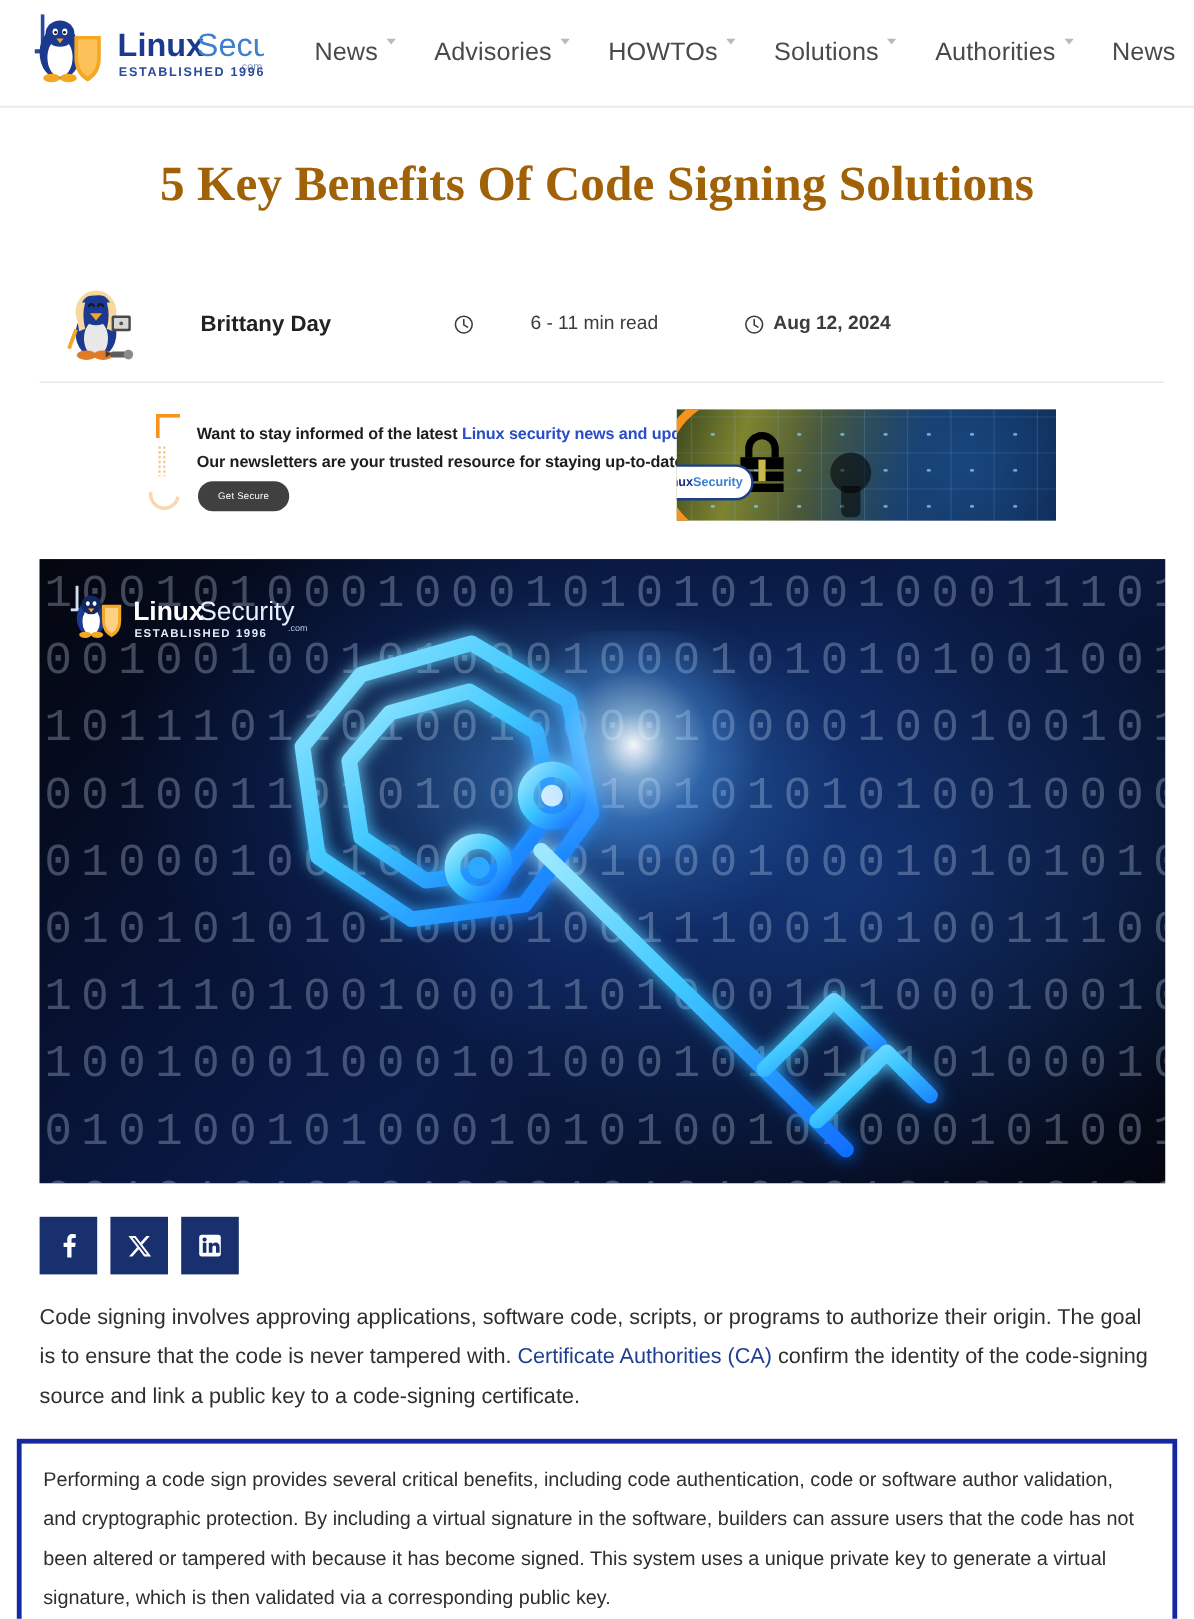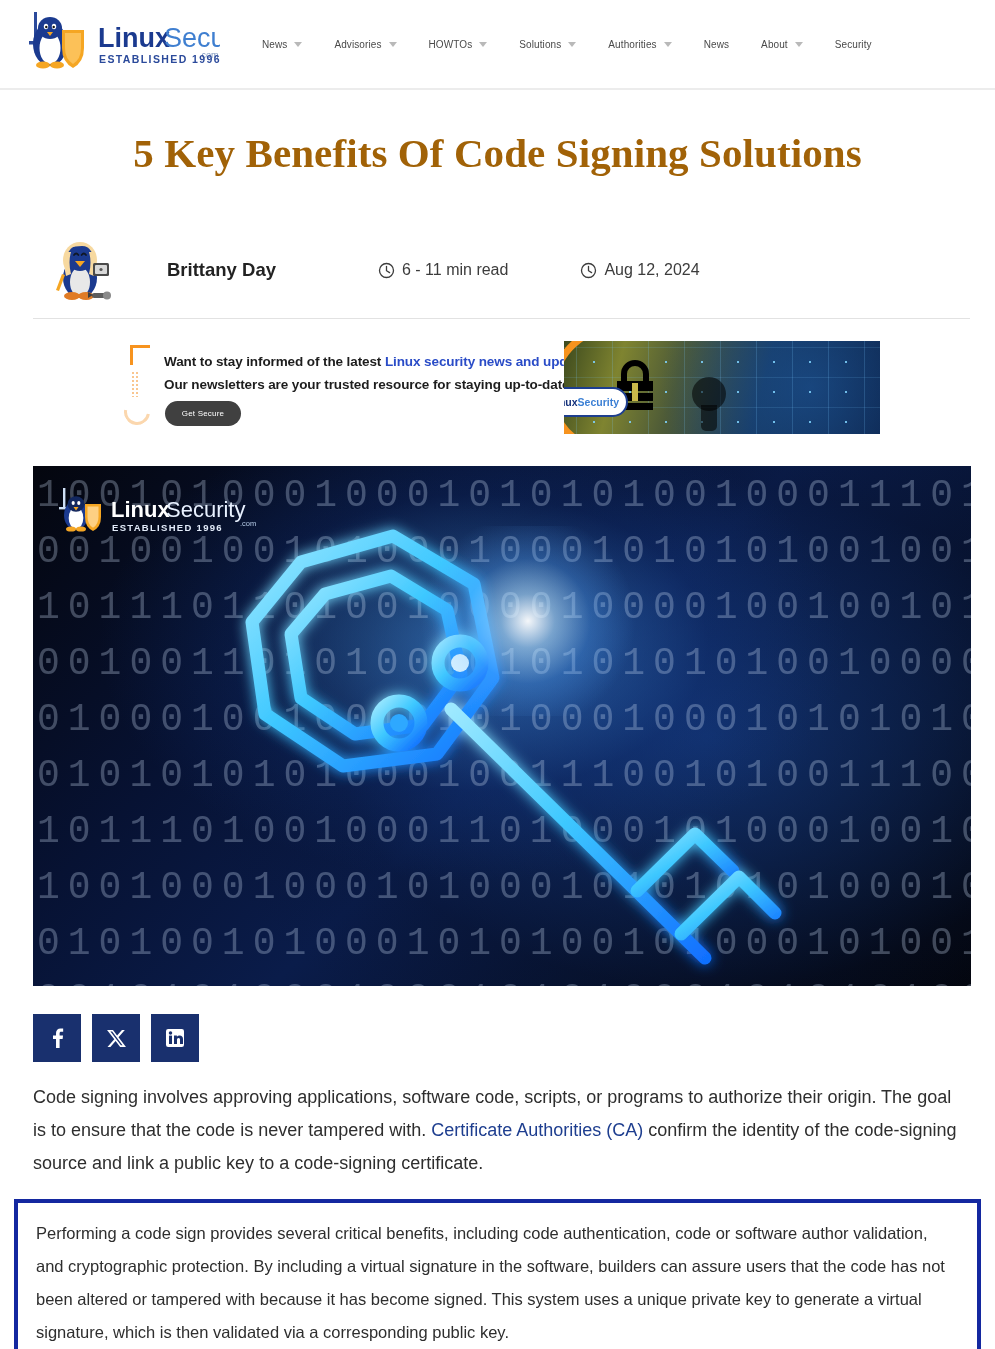--- a/index.html
+++ b/index.html
@@ -34,22 +34,21 @@
   .main-nav {
     display: flex;
     align-items: center;
     margin-left: 42px;
     flex: 1 1 auto;
     overflow: hidden;
     white-space: nowrap;
   }
   .nav-item {
     display: inline-flex;
-    align-items: center;
-    font-size: 10px;
+    font-size: 21px;
     color: #4a4a4a;
     padding: 0 0;
     margin-right: 32px;
     cursor: pointer;
     letter-spacing: .1px;
   }
   .nav-item:last-child { margin-right: 0; }
   .nav-label { display:inline-block; }
   .caret {
     display: inline-block;
@@ -88,22 +87,22 @@
     margin-left: 51px;
     flex: 0 0 auto;
   }
   .meta-item {
     display: flex;
     align-items: center;
     font-size: 16px;
     color: #3c3c3c;
     flex: 0 0 auto;
   }
-  .meta-readtime { margin-left: 102px; }
-  .meta-date { margin-left: 72px; }
+  .meta-readtime { margin-left: 102px; gap: 40px; }
+  .meta-date { margin-left: 72px; font-weight: bold; }
   .clock-icon { margin-right: 7px; display:block; }
 
   .byline-sep {
     margin: 12px 25px 0 33px;
     height: 1px;
     background: #e2e2e2;
   }
 
   
   .promo-banner {

